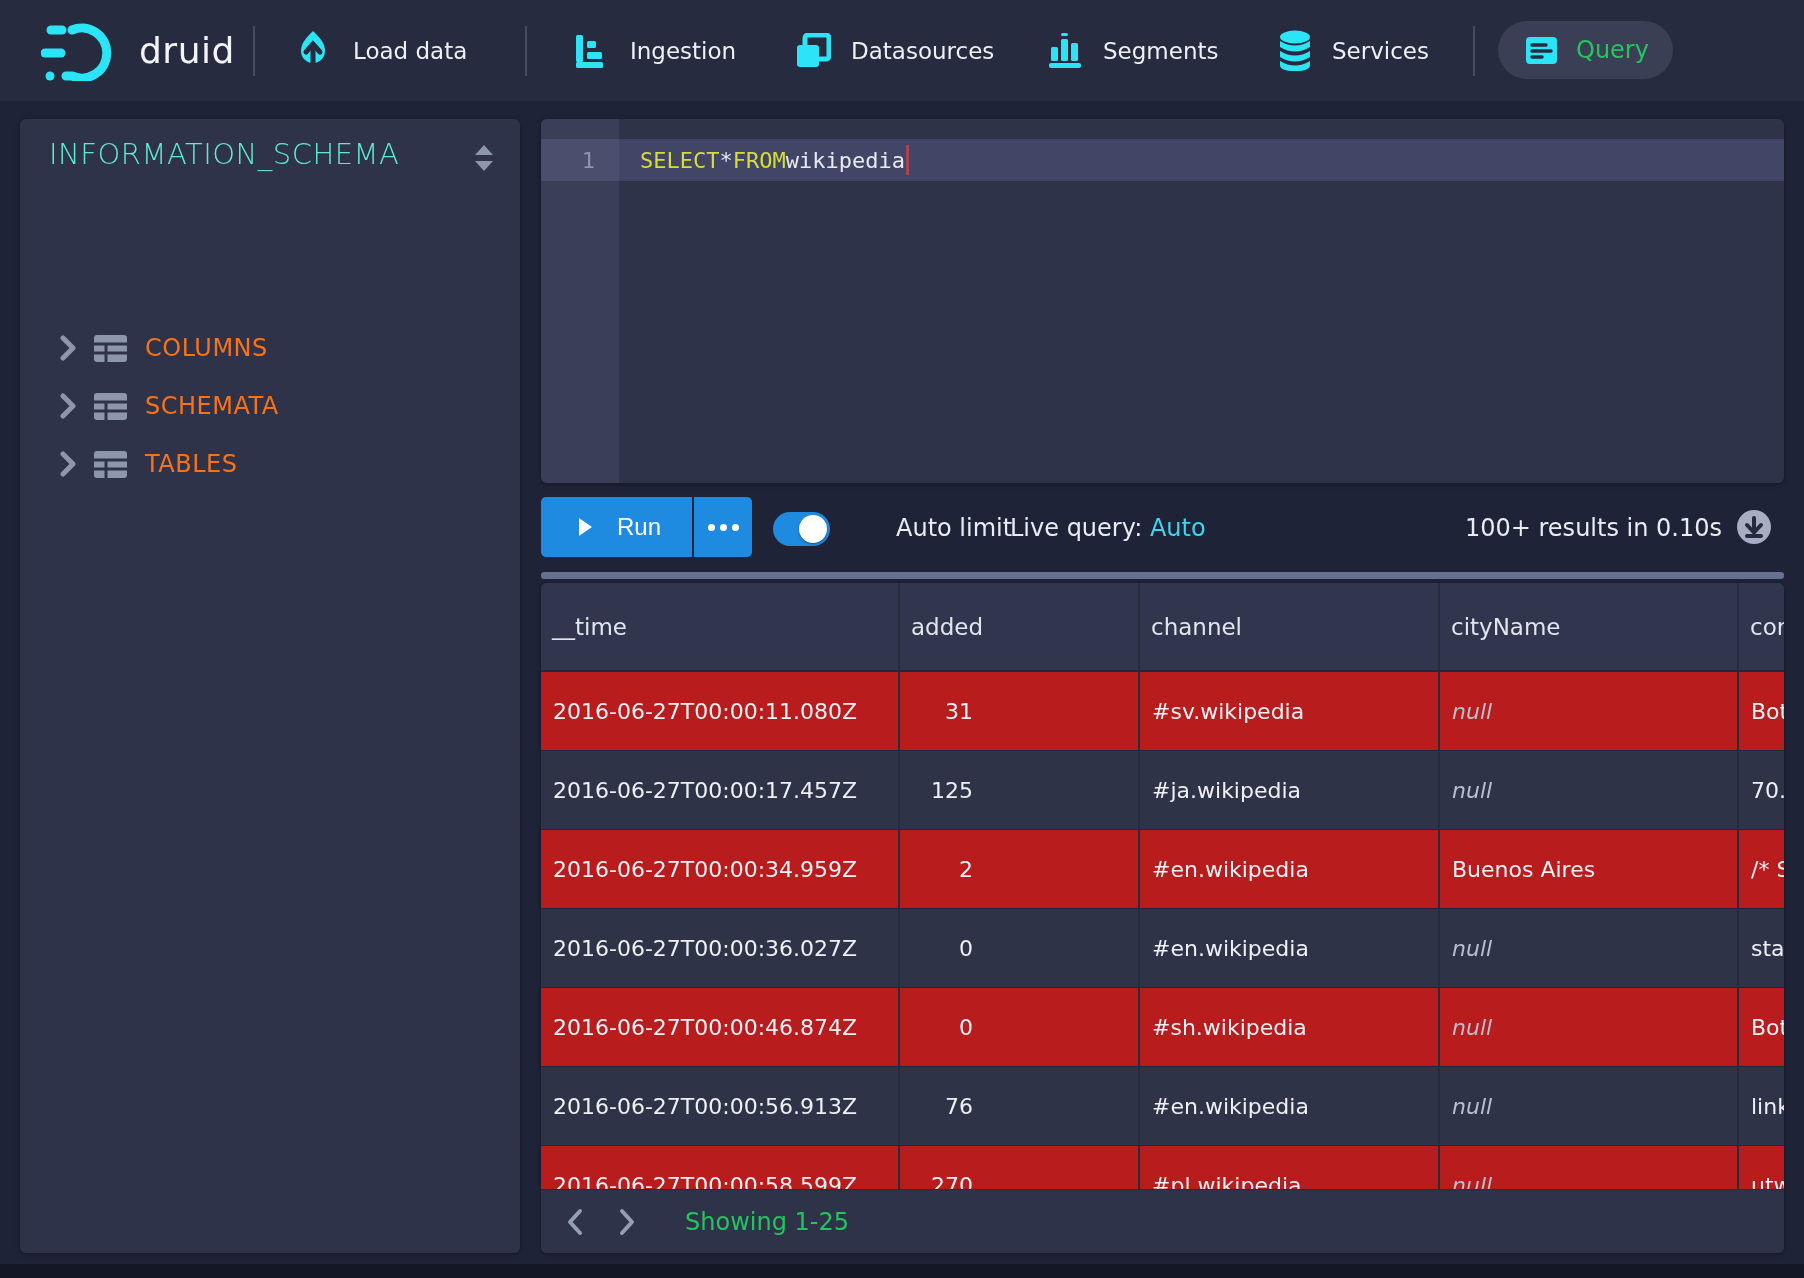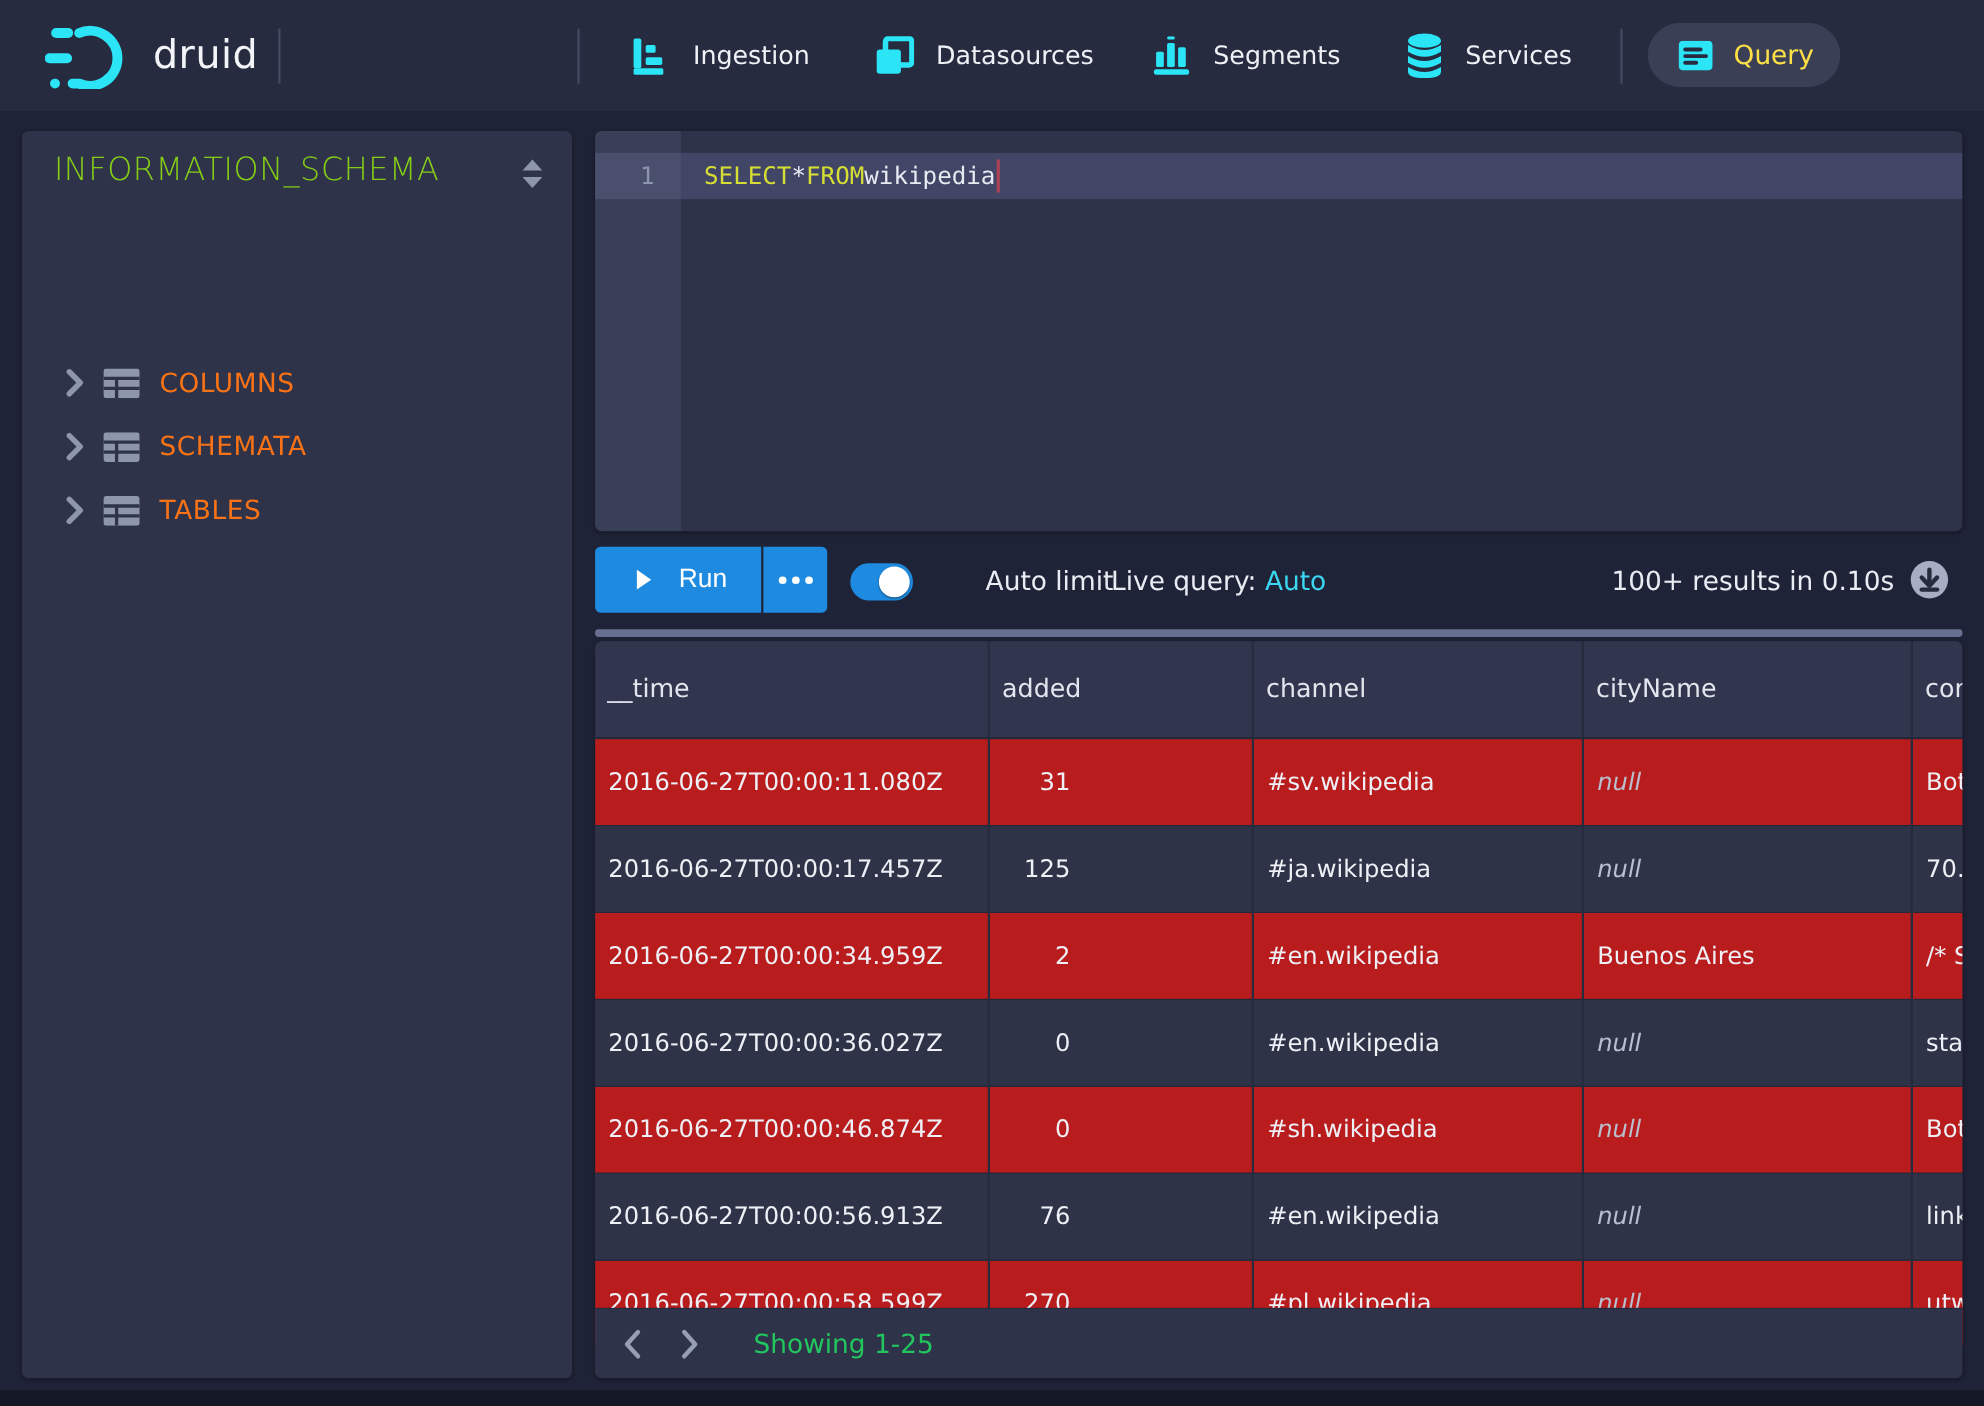--- a/index.html
+++ b/index.html
@@ -8,30 +8,30 @@
 
   
   .navbar{position:absolute;left:0;top:0;width:1804px;height:101px;background:#262b3f;}
   .logo{position:absolute;left:41px;top:0;height:101px;display:flex;align-items:center;gap:16px;cursor:pointer;}
   .logo-word{font-size:36px;color:#f2f4f8;letter-spacing:.5px;}
   .nav-divider{position:absolute;top:26px;width:2px;height:50px;background:#454b63;}
   .nav-item{position:absolute;top:0;height:101px;display:flex;align-items:center;gap:20px;cursor:pointer;}
   .nav-item .lbl{font-size:23px;color:#eef0f5;white-space:nowrap;}
   .nav-pill{position:absolute;left:1498px;top:21px;width:175px;height:58px;border-radius:29px;
             background:#3a3f55;display:flex;align-items:center;gap:19px;padding-left:28px;box-sizing:border-box;cursor:pointer;}
-  .nav-pill .lbl{font-size:24px;color:#fde047;}
+  .nav-pill .lbl{font-size:24px;color:#22c55e;}
   .icon{flex:none;display:block;}
 
   
   .panel{position:absolute;background:#2e3349;border-radius:6px;box-shadow:0 1px 5px rgba(0,0,0,.35);}
 
   
   .sidebar{left:20px;top:119px;width:500px;height:1134px;}
   .sb-head{position:absolute;left:0;top:0;width:100%;height:70px;display:flex;align-items:center;cursor:pointer;}
-  .sb-title{margin-left:29px;font-size:29px;font-weight:300;color:#84cc16;letter-spacing:.5px;}
+  .sb-title{margin-left:29px;font-size:29px;font-weight:300;color:#5eead4;letter-spacing:.5px;}
   .sb-sort{position:absolute;right:26px;top:24px;}
   .tree{position:absolute;left:0;top:200px;width:100%;}
   .tree-row{height:58px;display:flex;align-items:center;cursor:pointer;}
   .tree-chev{margin-left:40px;}
   .tree-icon{margin-left:18px;}
   .tree-lbl{margin-left:18px;font-size:24px;color:#f97316;letter-spacing:.5px;}
 
   
   .editor{left:541px;top:119px;width:1243px;height:364px;overflow:hidden;}
   .gutter{position:absolute;left:0;top:0;width:78px;height:100%;background:#3a3f58;}
@@ -101,20 +101,30 @@
           <path d="M10 9 L 21 9"></path>
           <path d="M4 32 L 20 32"></path>
         </g>
         <circle cx="9" cy="55" r="4.5" fill="#2BE5F7"></circle>
       </svg>
       <span class="logo-word">druid</span>
     </div>
 
     <div class="nav-divider" style="left:253px"></div>
 
+    <div class="nav-item" style="left:293px">
+      <svg class="icon" width="40" height="42" viewBox="0 0 40 42">
+        <path d="M20 1 C27 8 32 13 32 21 A 12 12 0 0 1 8 21 C 8 13 13 8 20 1 Z" fill="#2BE5F7"></path>
+        <g stroke="#262b3f" stroke-width="5" fill="none" stroke-linecap="round">
+          <path d="M20 38 L20 16"></path>
+            <path d="M13 22 L20 14 L27 22"></path>
+        </g>
+      </svg>
+      <span class="lbl">Load data</span>
+    </div>
 
     <div class="nav-divider" style="left:525px"></div>
 
     <div class="nav-item" style="left:574px">
       <svg class="icon" width="36" height="36" viewBox="0 0 36 36">
         <g fill="#2BE5F7">
           <rect x="2" y="2" width="7" height="27" rx="1.5"></rect>
           <rect x="2" y="29" width="27" height="6" rx="1.5"></rect>
           <rect x="13" y="8" width="9" height="7" rx="1.5"></rect>
           <rect x="13" y="19" width="15" height="7" rx="1.5"></rect>

